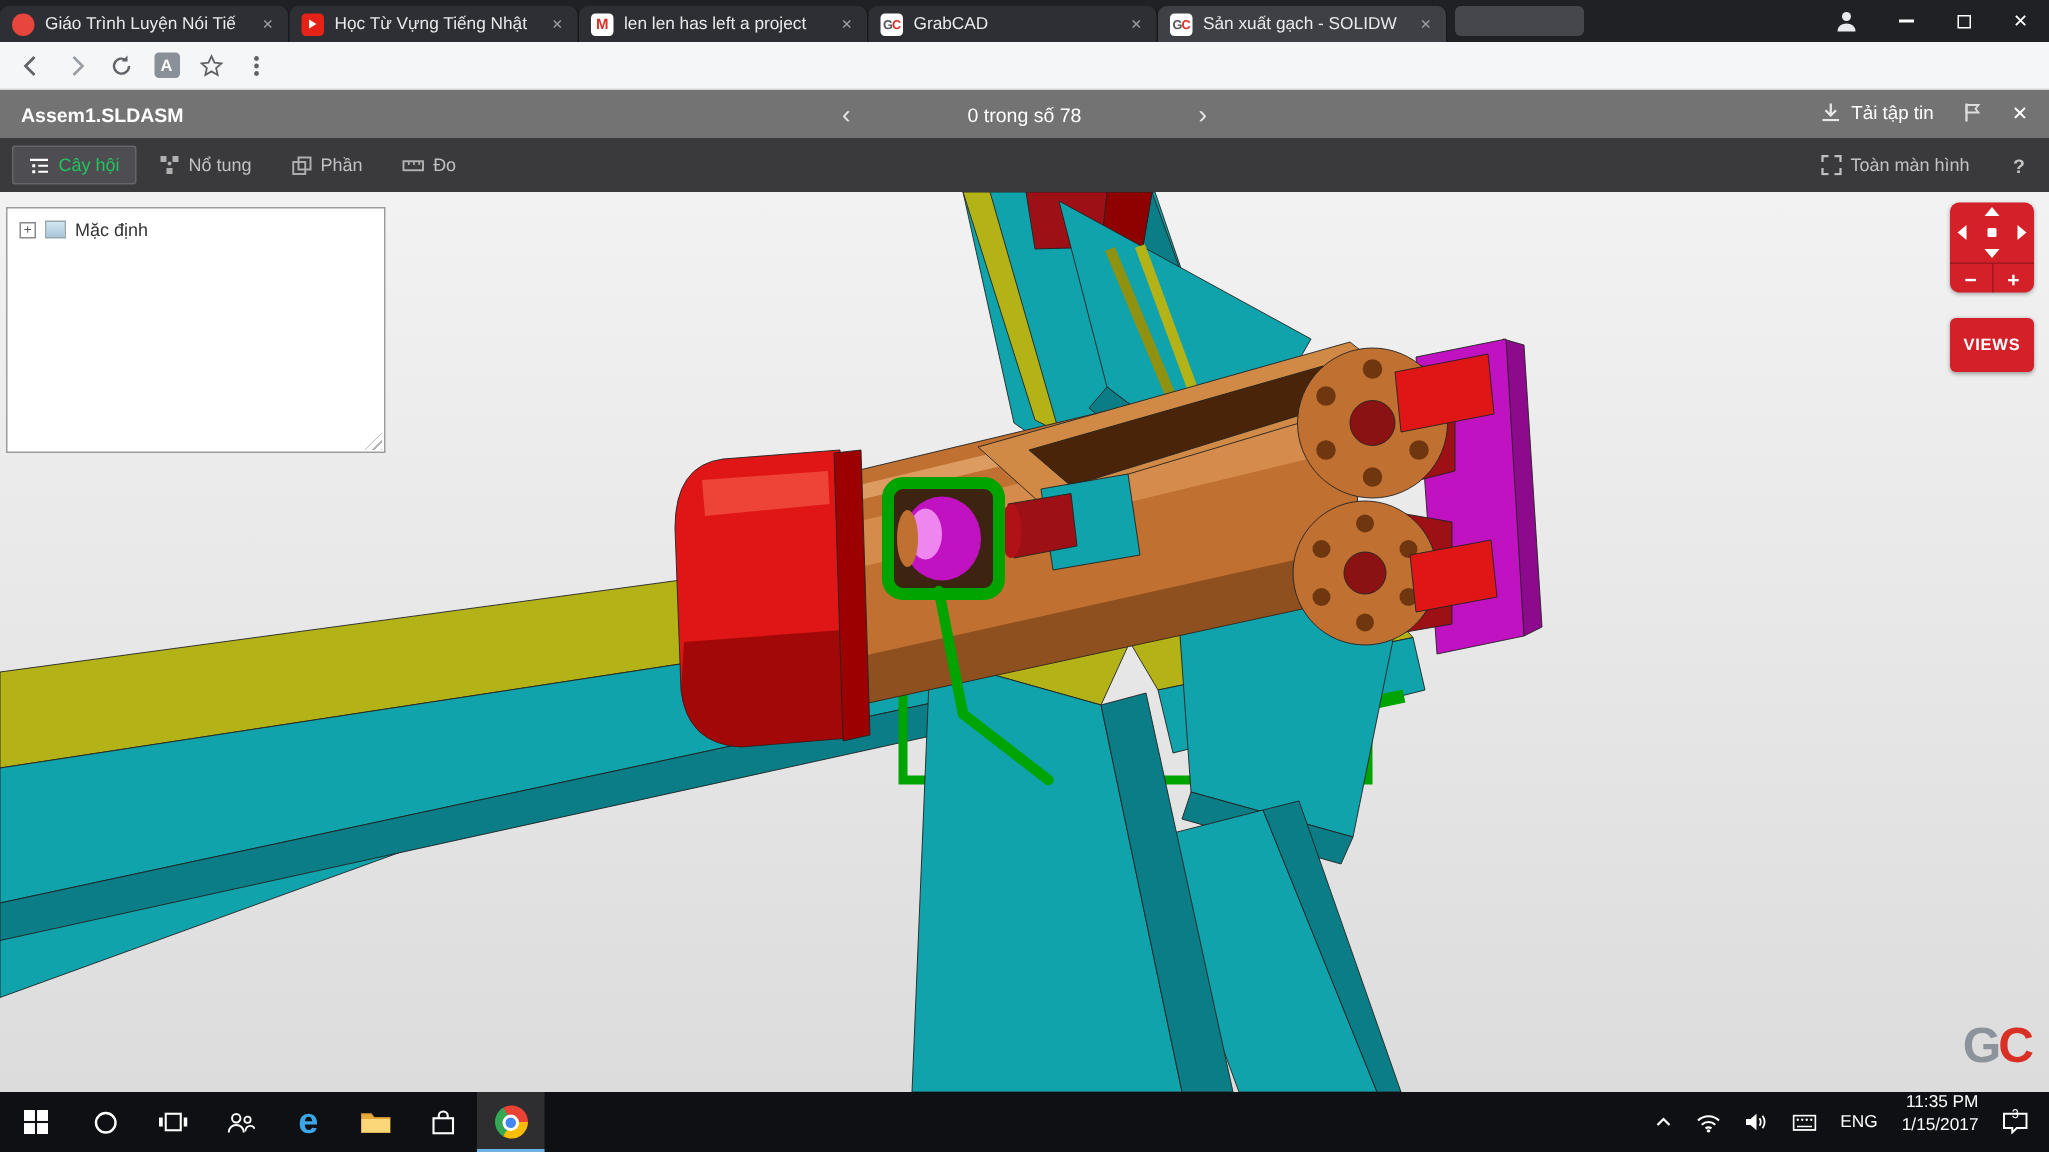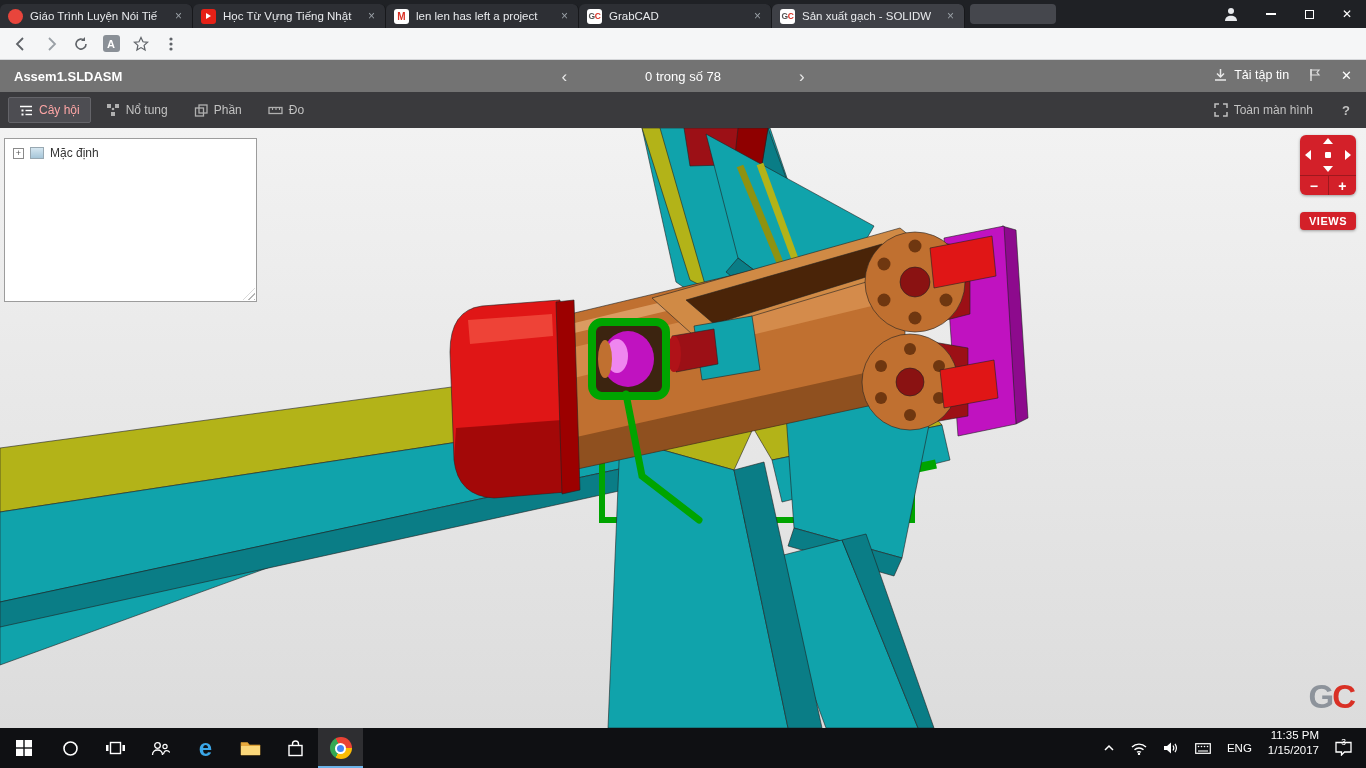--- a/index.html
+++ b/index.html
@@ -45,21 +45,21 @@
              font-size:13px;pointer-events:none}
   .gh-center *{pointer-events:auto}
   .gh-chev{font-size:17px;color:#e9e9e9;line-height:1}
   .gh-right{margin-left:auto;display:flex;align-items:flex-start;gap:20px;font-size:12.5px;z-index:1}
   .gh-dl{display:flex;align-items:center;gap:7px}
   .gh-close{font-size:13px}
 
   
   #gtoolbar{height:36px;background:#3a3a3d;display:flex;align-items:center;padding:0 8px;gap:4px;color:#c2c2c2;font-size:12px}
   .tool{display:flex;align-items:center;gap:6px;padding:5px 10px;border-radius:2px;border:1px solid transparent}
-  .tool.selected{background:#4d4d52;border-color:#646469;color:#fca5a5}
+  .tool.selected{background:#4d4d52;border-color:#646469;color:#22c55e}
   .gt-right{margin-left:auto;display:flex;align-items:center;gap:18px;padding-right:8px}
   .help{font-weight:bold;font-size:13px}
 
   
   #viewer{position:relative;height:600px;background:linear-gradient(#f2f2f2,#dcdcdc);overflow:hidden}
   #model{position:absolute;inset:0}
   .part{stroke:#222;stroke-width:.6}
   .f-teal{fill:var(--teal)}.f-teal-d{fill:var(--teal_dark)}
   .f-olive{fill:var(--olive)}.f-olive-d{fill:var(--olive_dark)}
   .f-copper{fill:var(--copper)}.f-copper-l{fill:var(--copper_light)}.f-copper-d{fill:var(--copper_dark)}
@@ -82,21 +82,21 @@
   .pad-arrows{position:relative;height:40px}
   .tri{width:0;height:0;position:absolute}
   .tri-up{left:50%;top:3px;transform:translateX(-50%);border:5px solid transparent;border-top:none;border-bottom:6px solid #fff}
   .tri-down{left:50%;bottom:3px;transform:translateX(-50%);border:5px solid transparent;border-bottom:none;border-top:6px solid #fff}
   .tri-left{top:50%;left:5px;transform:translateY(-50%);border:5px solid transparent;border-left:none;border-right:6px solid #fff}
   .tri-right{top:50%;right:5px;transform:translateY(-50%);border:5px solid transparent;border-right:none;border-left:6px solid #fff}
   .pad-dot{position:absolute;left:50%;top:50%;transform:translate(-50%,-50%);width:6px;height:6px;background:#fff;border-radius:1px}
   .pad-zoom{display:flex;height:20px;border-top:1px solid rgba(0,0,0,.25)}
   .pad-zoom span{flex:1;display:flex;align-items:center;justify-content:center;color:#fff;font-weight:bold;font-size:14px}
   .pad-zoom span:first-child{border-right:1px solid rgba(0,0,0,.25)}
-  .views-btn{position:absolute;top:84px;right:10px;width:56px;height:18px;background:var(--accent_red);border-radius:4px;
+  .views-btn{position:absolute;top:84px;right:10px;width:56px;height:36px;background:var(--accent_red);border-radius:4px;
              color:#fff;font-size:11px;font-weight:bold;letter-spacing:.5px;display:flex;align-items:center;justify-content:center;
              box-shadow:0 1px 3px rgba(0,0,0,.35)}
   .watermark{position:absolute;right:12px;bottom:12px;font-size:33px;font-weight:bold;letter-spacing:-2px}
   .watermark .g{color:#8d939b}.watermark .c{color:#d93025}
 
   
   #taskbar{height:40px;background:#0f1013;display:flex;align-items:stretch;color:#fff}
   .tb-btn{width:45px;display:flex;align-items:center;justify-content:center}
   .tb-btn.start{width:48px}
   .tb-btn.active-app{background:rgba(255,255,255,.13);box-shadow:inset 0 -2px 0 #6cb3e8}

